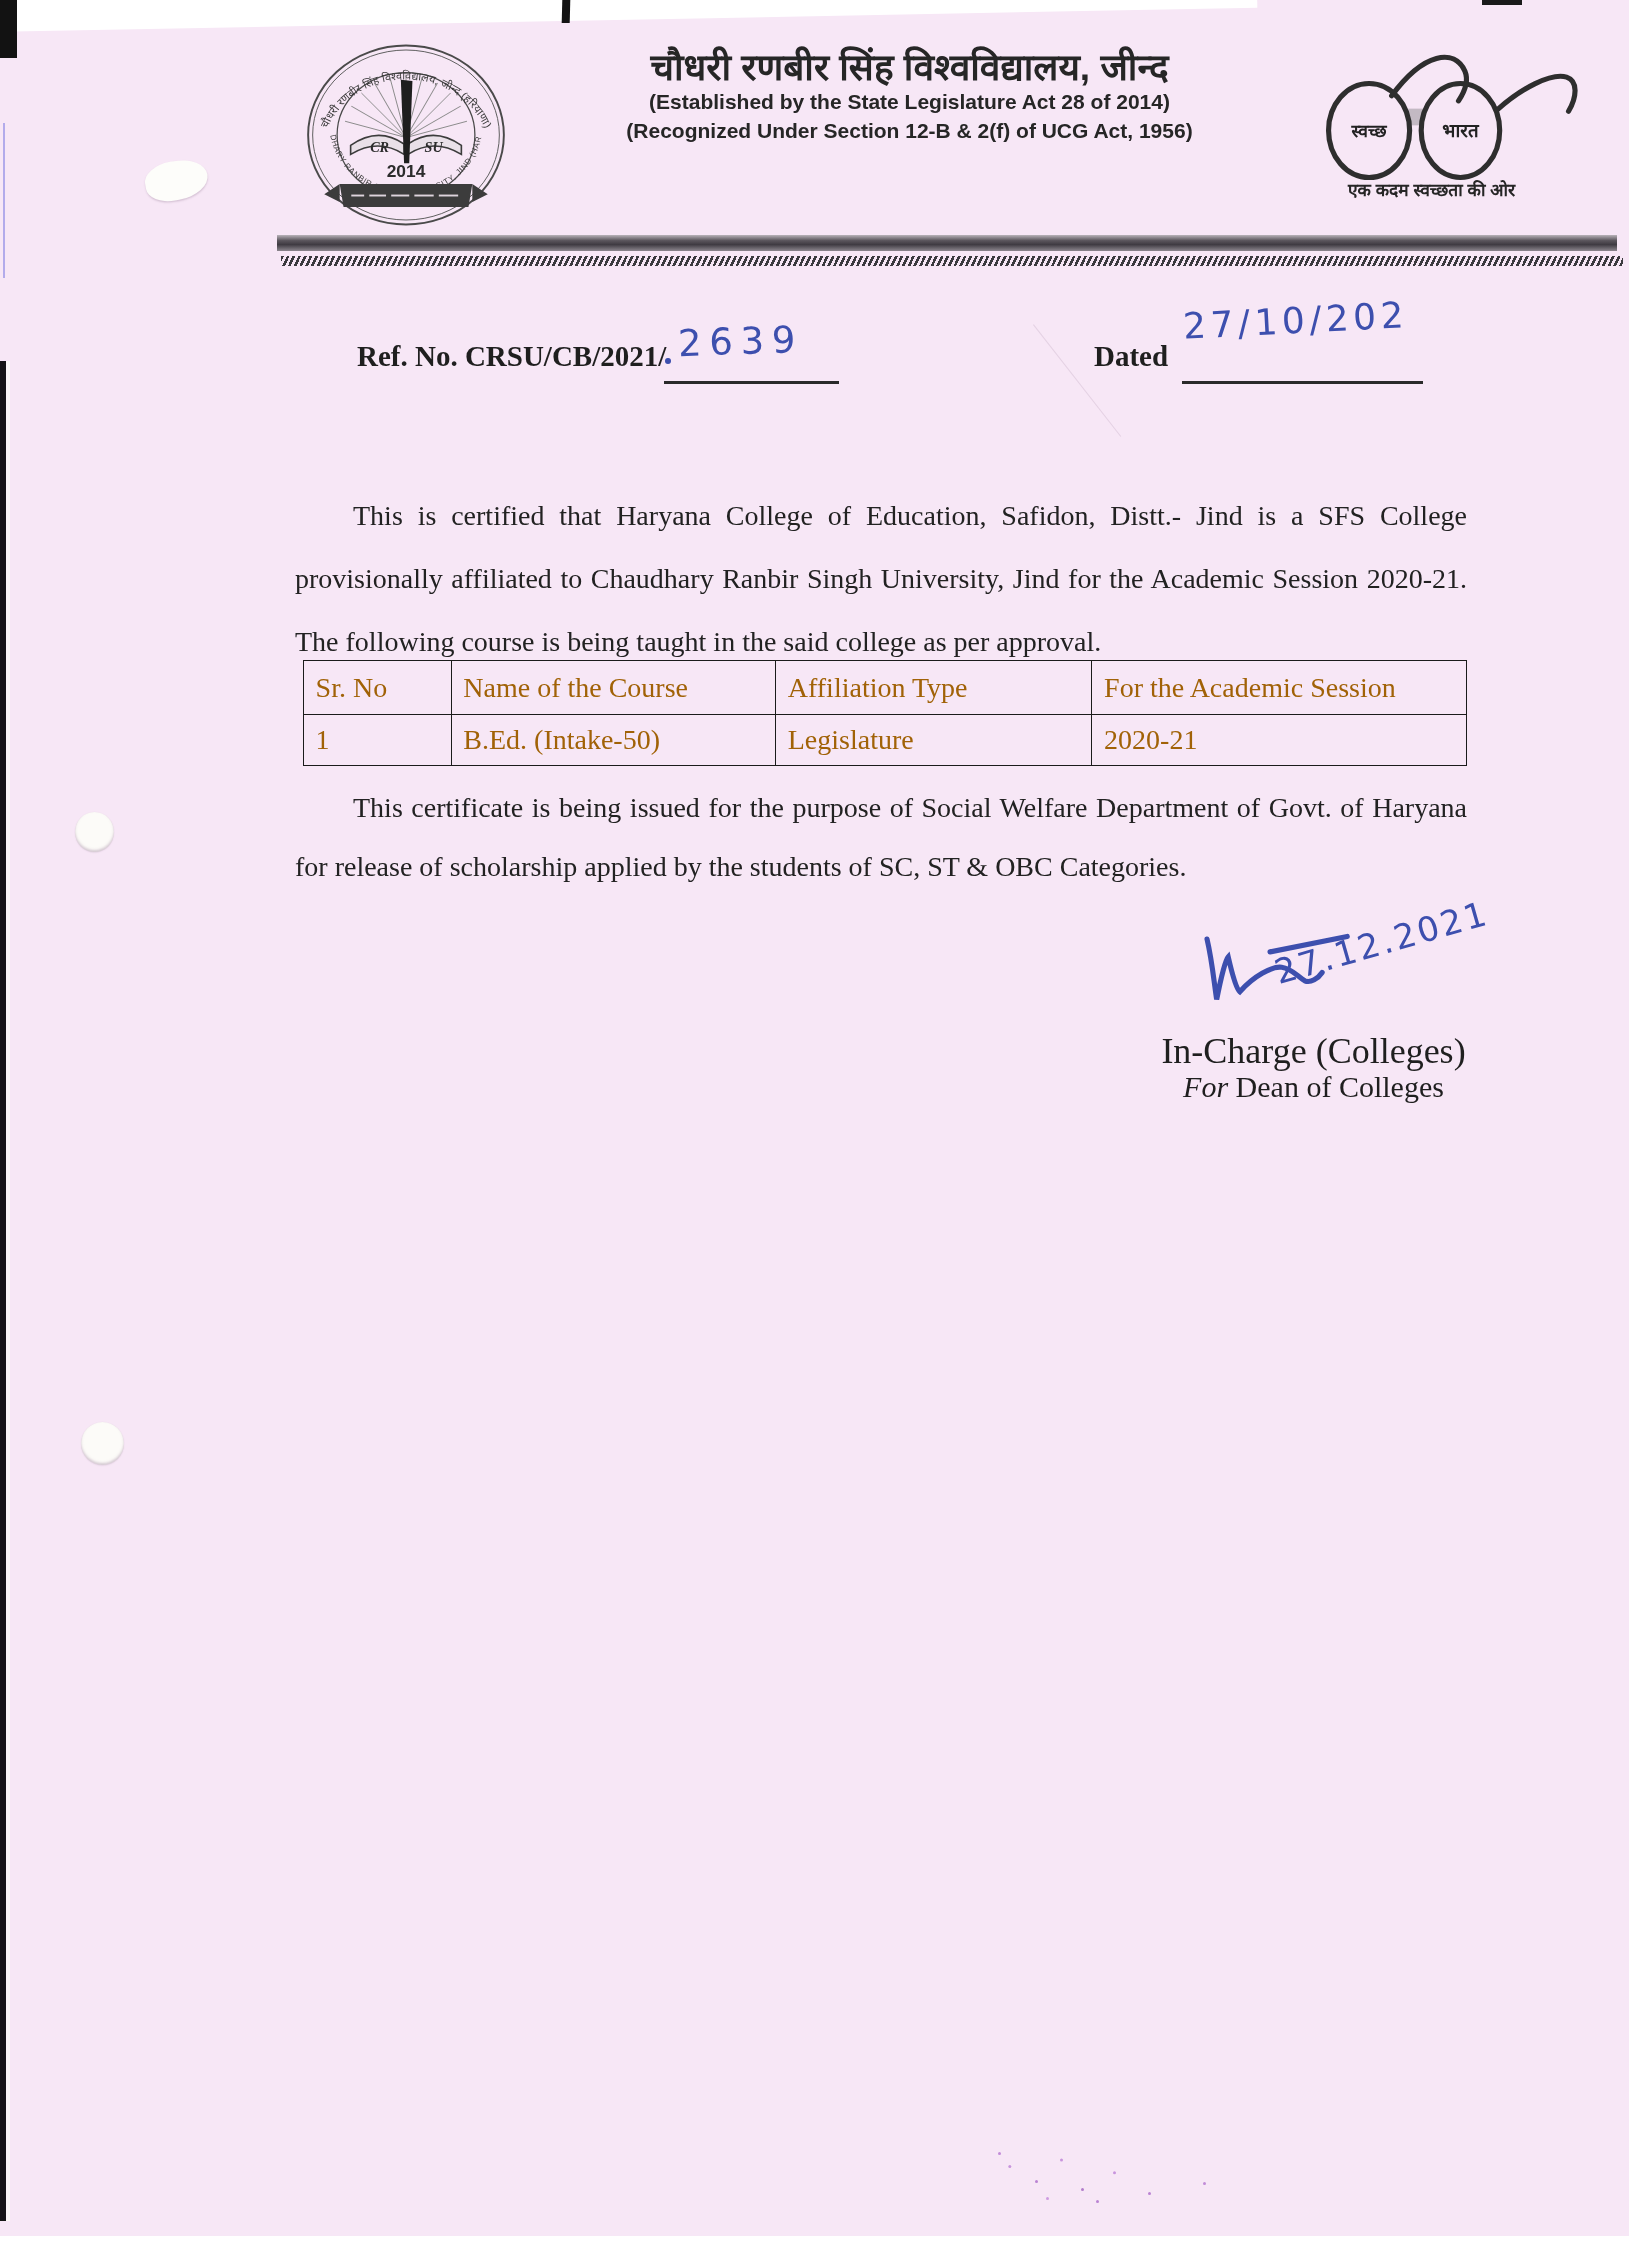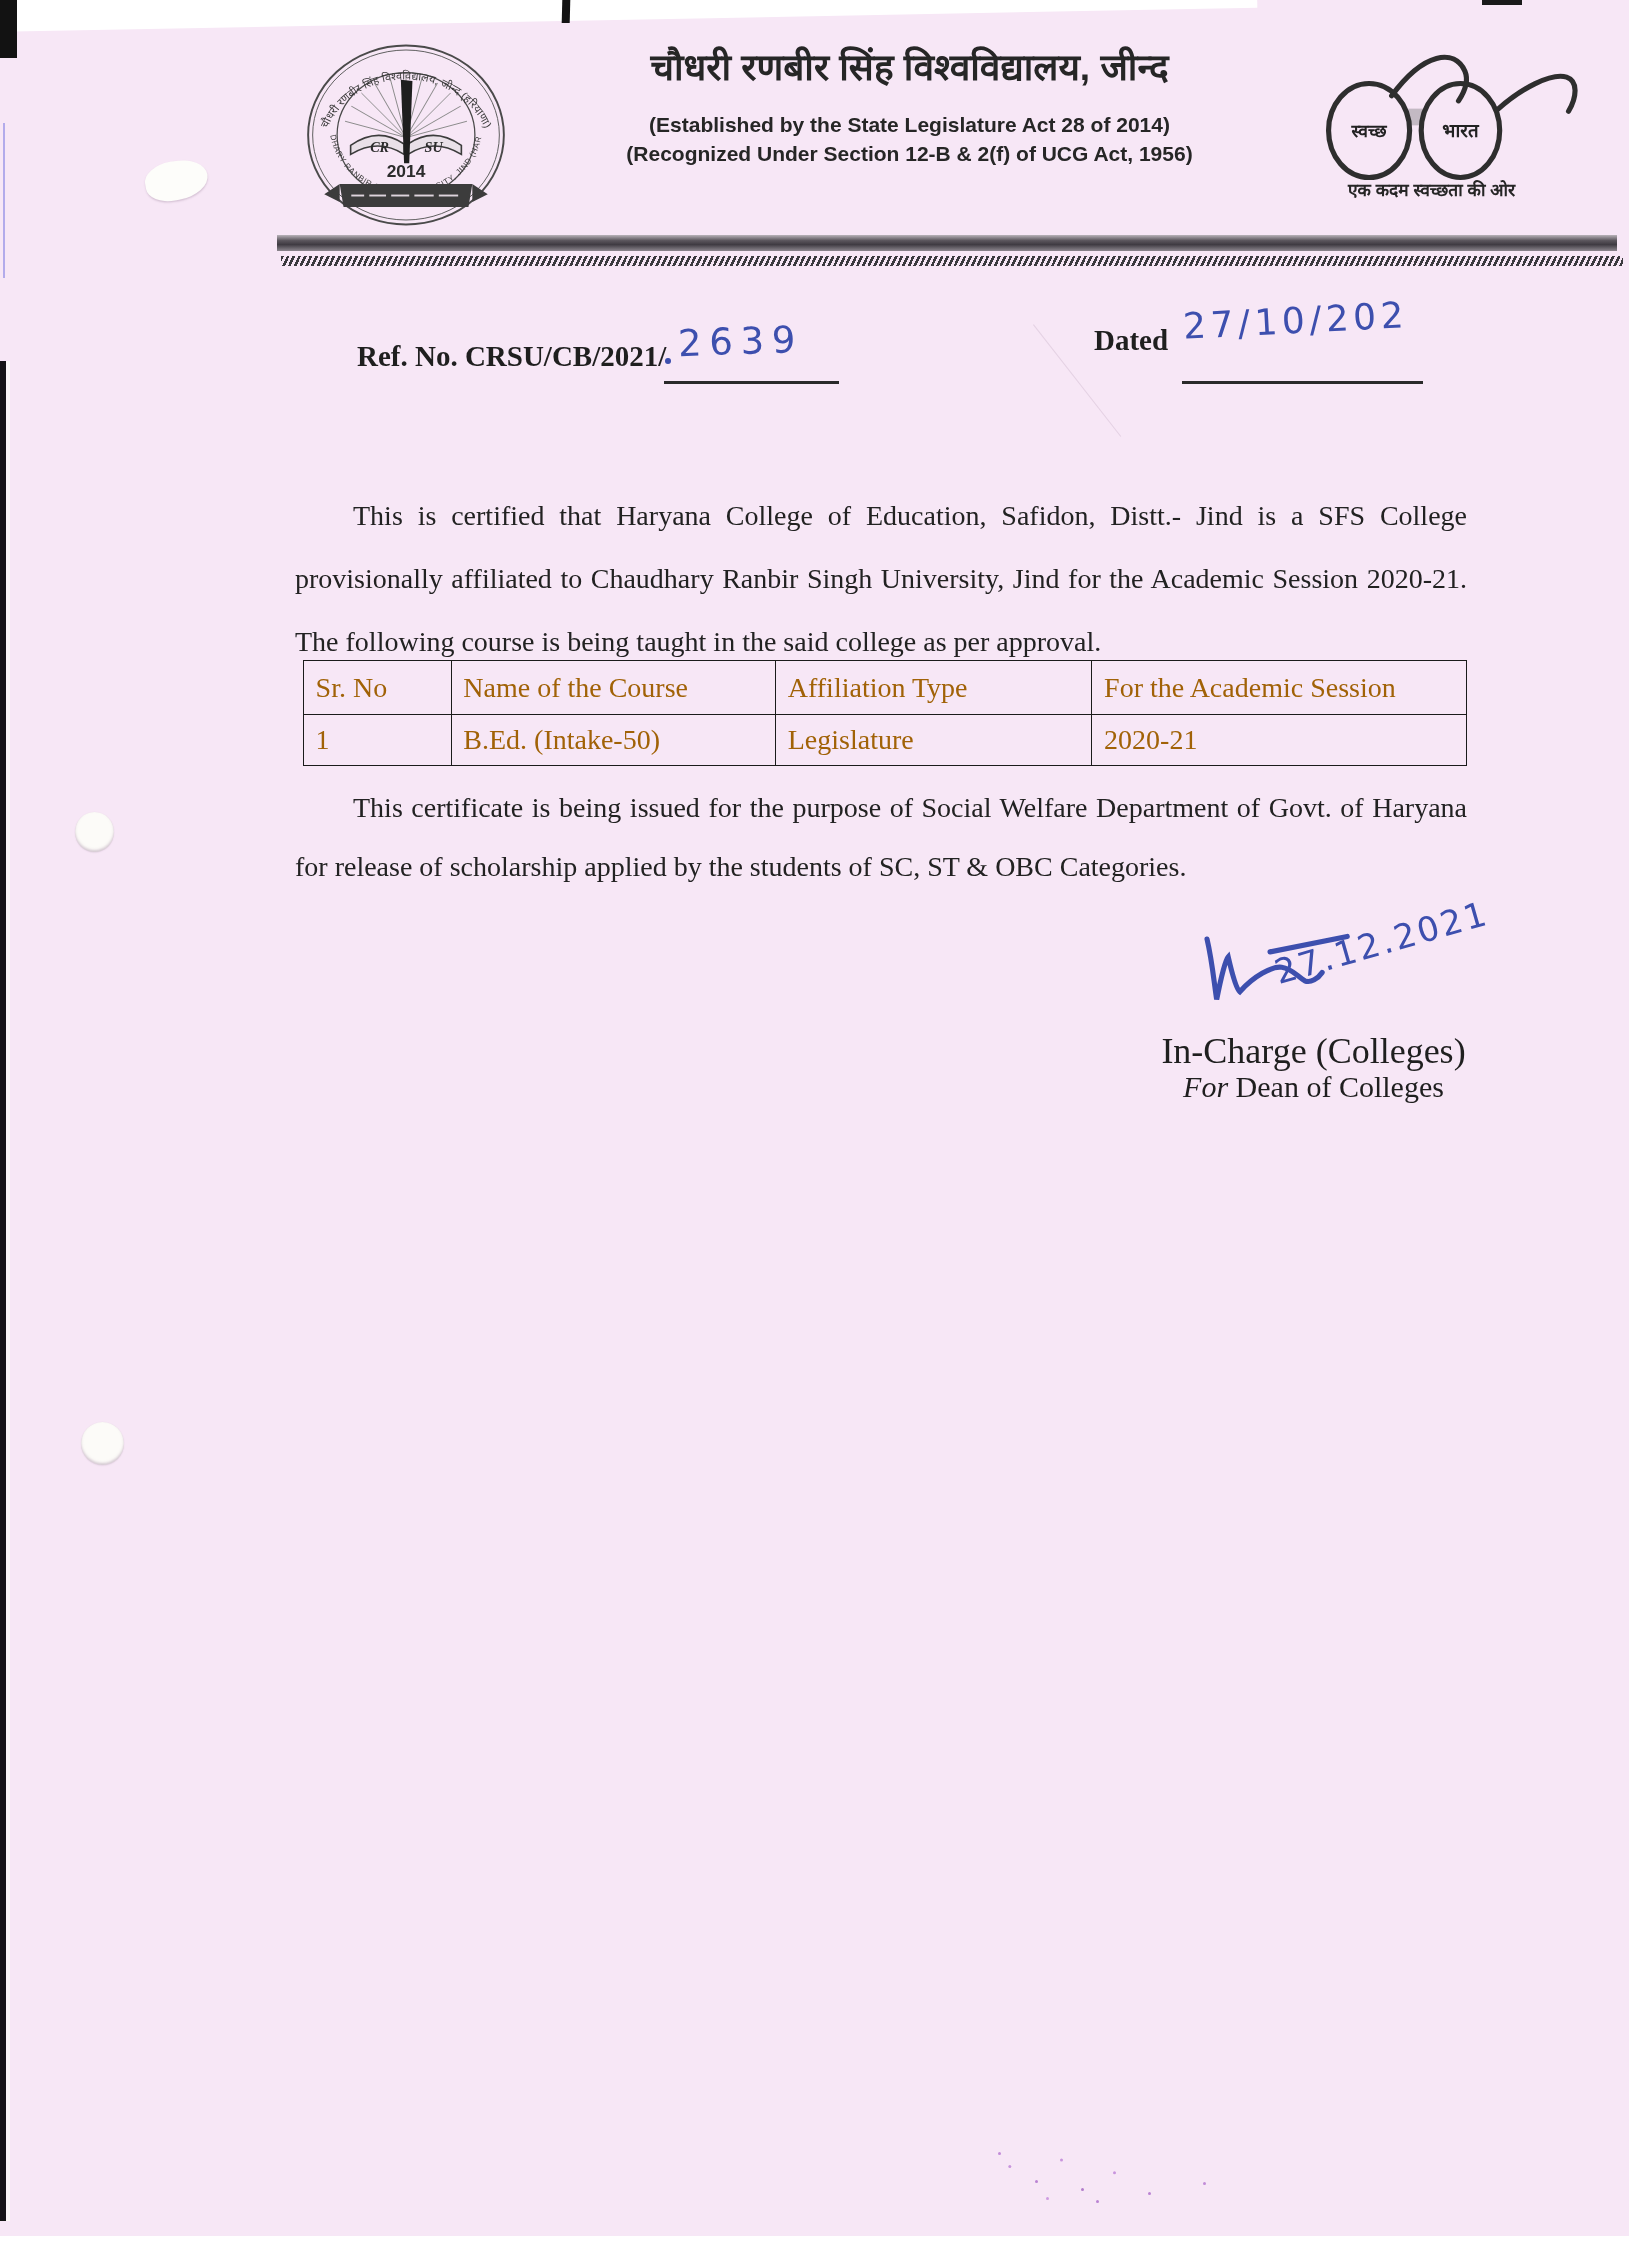--- a/index.html
+++ b/index.html
@@ -28,31 +28,31 @@
   .speckles { left:998px; top:2152px; width:3.2px; height:3.2px; border-radius:50%; background:#a55cc8; opacity:.65;
     box-shadow:10.3px 13px 0 #b06ad0, 37px 28px 0 #9a4fc0, 62px 6.4px 0 #b06ad0, 83px 36px 0 #8d46b5,
                115px 19.3px 0 #b06ad0, 150px 40px 0 #9a4fc0, 205px 30px 0.6px #a55cc8, 98px 48px 0 #9a4fc0, 48px 45px 0 #b974d6; }
 
   
   .seal-svg { left:302px; top:41px; }
   .glasses-svg { left:1295px; top:34px; }
   .header-center { left:545px; top:48px; width:729px; text-align:center; font-family:"Liberation Sans", sans-serif; font-weight:bold; color:#262626; }
   .hindi-title { font-size:37px; line-height:1.1; }
   .eng-title   { font-size:36px; letter-spacing:-0.6px; margin-top:9px; color:#2a2a2a; }
-  .est-line    { font-size:21px; margin-top:24px; }
+  .est-line    { font-size:21px; margin-top:1px; }
   .recog-line  { font-size:21px; margin-top:5.2px; }
 
   .rule-band  { left:277px; top:235px; width:1340px; height:16px;
     background:linear-gradient(180deg,#b9b3b9 0%,#5a555c 35%,#3f3b42 60%,#8d878f 100%); }
   .rule-hatch { left:281px; top:256px; width:1342px; height:9.7px; opacity:.92;
     background:repeating-linear-gradient(115deg,#2a2a2e 0 2.6px, rgba(0,0,0,0) 2.6px 5.2px); }
 
   
   .ref-label   { left:357px;  top:340px; font-size:29px; font-weight:bold; }
-  .dated-label { left:1094px; top:324px; font-size:29px; font-weight:bold; }
+  .dated-label { left:1094px; top:340px; font-size:29px; font-weight:bold; }
   .hand { font-family:"DejaVu Sans", sans-serif; color:#3d4fae; }
   .ref-hand  { left:678px; top:320px; font-size:37px; letter-spacing:7.7px; transform:rotate(-2deg); }
   .pen-dot   { left:665px; top:358px; width:5.8px; height:5.8px; border-radius:50%; background:#3d4fae; }
   .date-hand { left:1183px; top:300px; font-size:36px; letter-spacing:4.5px; transform:rotate(-3deg); }
   .ref-underline  { left:664px; top:381px; width:175px; height:3.2px; background:#2a2a2a; }
   .date-underline { left:1182px; top:381px; width:241px; height:3.2px; background:#2a2a2a; }
 
   
   .subject-title { left:297px; top:426px; width:1167px; text-align:center; font-size:30px; font-weight:bold; letter-spacing:0.6px; }
   .para { left:295px; width:1172px; font-size:28px; text-align:justify; text-indent:58px; color:#222; }

